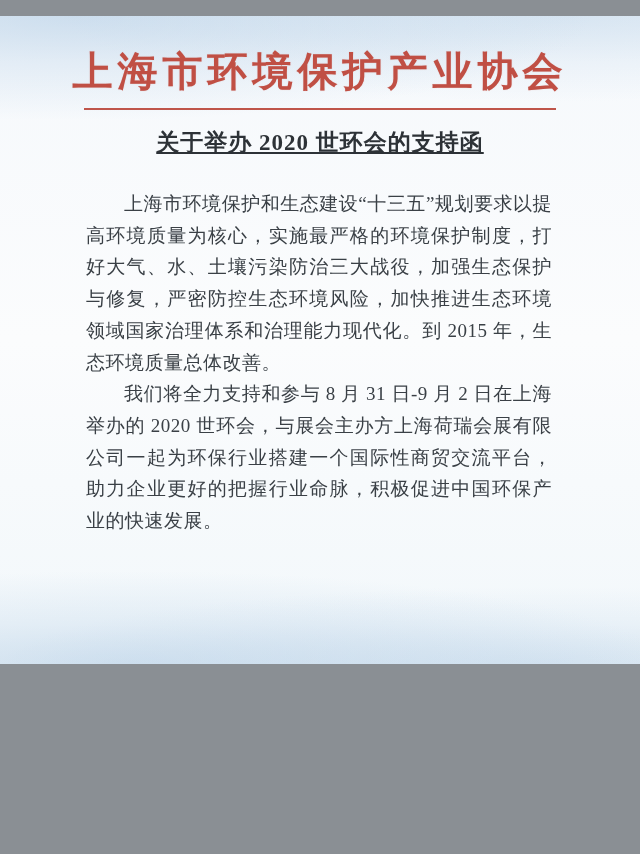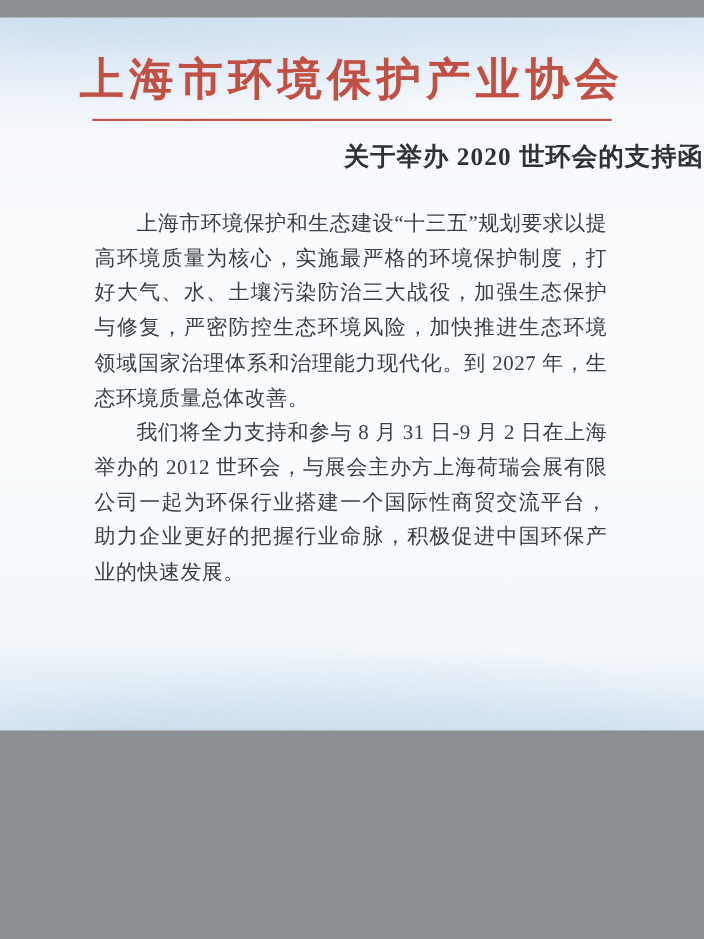--- a/index.html
+++ b/index.html
@@ -25,25 +25,26 @@
     color:#c04f44;
     text-shadow:0 0 1px rgba(192,79,68,0.35);
   }
   .title-rule{
     width:472px;height:2px;
     margin:9px auto 0;
     background:#bf554a;
   }
   .letter-title{
     margin-top:17px;
-    text-align:right;
+    text-align:center;
     font-size:23px;
     font-weight:700;
     letter-spacing:1px;
     color:#2d3237;
+    text-decoration:underline;
   }
   .letter-body{
     margin:30px 88px 0 86px;
     font-size:19px;
     line-height:31.7px;
     letter-spacing:0.5px;
     text-align:justify;
     color:#3a4046;
   }
   .letter-body p{margin:0;text-indent:2em;}
@@ -67,22 +68,22 @@
 
 <div class="page">
 
   <div class="org-title">上海市环境保护产业协会</div>
 
   <div class="title-rule"></div>
 
   <div class="letter-title">关于举办 2020 世环会的支持函</div>
 
   <div class="letter-body">
-    <p>上海市环境保护和生态建设“十三五”规划要求以提高环境质量为核心，实施最严格的环境保护制度，打好大气、水、土壤污染防治三大战役，加强生态保护与修复，严密防控生态环境风险，加快推进生态环境领域国家治理体系和治理能力现代化。到 2027 年，生态环境质量总体改善。</p>
-    <p>我们将全力支持和参与 8 月 31 日-9 月 2 日在上海举办的 2012 世环会，与展会主办方上海荷瑞会展有限公司一起为环保行业搭建一个国际性商贸交流平台，助力企业更好的把握行业命脉，积极促进中国环保产业的快速发展。</p>
+    <p>上海市环境保护和生态建设“十三五”规划要求以提高环境质量为核心，实施最严格的环境保护制度，打好大气、水、土壤污染防治三大战役，加强生态保护与修复，严密防控生态环境风险，加快推进生态环境领域国家治理体系和治理能力现代化。到 2015 年，生态环境质量总体改善。</p>
+    <p>我们将全力支持和参与 8 月 31 日-9 月 2 日在上海举办的 2020 世环会，与展会主办方上海荷瑞会展有限公司一起为环保行业搭建一个国际性商贸交流平台，助力企业更好的把握行业命脉，积极促进中国环保产业的快速发展。</p>
   </div>
 
   <div class="sig-org">上海市环境保护产业协会</div>
 
   <div class="sig-date">2020 年 6 月 1 日</div>
 
   <svg class="seal" viewBox="0 0 140 140" xmlns="http://www.w3.org/2000/svg">
     <g transform="rotate(-14 70 70)">
       <circle cx="70" cy="70" r="61" fill="none" stroke="#e0584c" stroke-width="4" stroke-opacity="0.85"></circle>
       <polygon points="70,48 75.4,63.6 91.9,63.9 78.8,73.8 83.5,89.6 70,80.2 56.5,89.6 61.2,73.8 48.1,63.9 64.6,63.6" fill="rgba(224,88,76,0.22)" stroke="#e0584c" stroke-width="2" stroke-opacity="0.85"></polygon>

